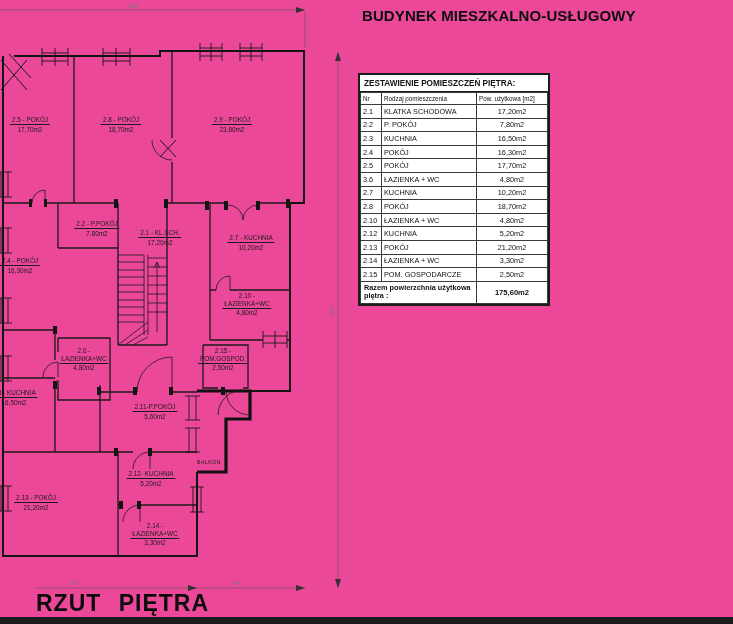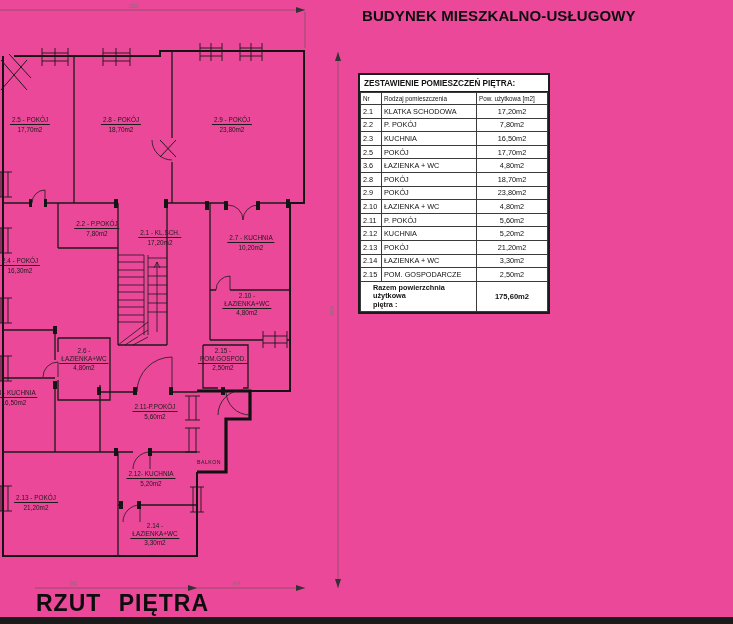--- a/index.html
+++ b/index.html
@@ -12,21 +12,21 @@
   .title-line{font-size:15px;font-weight:bold;line-height:19px;color:#0d0d0d;letter-spacing:0.1px;white-space:nowrap;}
   
   .room-table{position:absolute;left:358px;top:73px;width:192px;border:2px solid #1c1c1c;background:#fff;box-sizing:border-box;}
   .tbl-title{font-weight:bold;font-size:8.2px;padding:4px 0 3px 4px;border-bottom:1.6px solid #1c1c1c;white-space:nowrap;}
   .room-table table{width:100%;border-collapse:collapse;table-layout:fixed;}
   .room-table th{font-size:6.3px;font-weight:normal;text-align:left;border:1px solid #3a3a3a;padding:1px 2px;height:9px;white-space:nowrap;overflow:hidden;}
   .room-table td{font-size:7.3px;border:1px solid #3a3a3a;padding:0 2px;height:12.6px;white-space:nowrap;overflow:hidden;}
   .c-nr{width:21px;}
   .c-name{width:95px;}
   .c-area{text-align:center;}
-  .total-label{font-weight:bold;font-size:7px;line-height:8.5px;white-space:pre-line !important;padding:2px 12px !important;height:auto !important;}
+  .total-label{font-weight:bold;font-size:7px;line-height:8.5px;white-space:pre-line !important;padding:2px 3px !important;height:auto !important;}
   .total-value{font-weight:bold;font-size:7.6px !important;text-align:center;border-radius:9px;}
   
   .plan-labels{position:absolute;left:0;top:0;width:355px;height:600px;pointer-events:none;}
   .room-label{position:absolute;transform:translateX(-50%);text-align:center;font-size:6.4px;line-height:7.6px;color:#1c1c1c;white-space:pre-line;}
   .rl-name{display:inline-block;border-bottom:0.8px solid #1c1c1c;padding:0 2px 0.5px 2px;white-space:pre-line;}
   .rl-area{padding-top:0.5px;}
   .room-label.plain{font-size:5.2px;letter-spacing:0.5px;}
   .room-label.plain .rl-name{border-bottom:none;}
   
   .footer-title{position:absolute;left:8px;top:590px;font-size:23px;font-weight:bold;letter-spacing:1px;word-spacing:10px;color:#0d0d0d;margin-left:28px;}
@@ -163,48 +163,48 @@
             <td class="c-nr">2.2</td>
             <td class="c-name">P. POKÓJ</td>
             <td class="c-area">7,80m2</td>
           </tr>
           <tr>
             <td class="c-nr">2.3</td>
             <td class="c-name">KUCHNIA</td>
             <td class="c-area">16,50m2</td>
           </tr>
           <tr>
+            <td class="c-nr">2.4</td>
+            <td class="c-name">POKÓJ</td>
+            <td class="c-area">16,30m2</td>
+          </tr>
+          <tr>
             <td class="c-nr">2.5</td>
             <td class="c-name">POKÓJ</td>
             <td class="c-area">17,70m2</td>
           </tr>
           <tr>
             <td class="c-nr">3.6</td>
             <td class="c-name">ŁAZIENKA + WC</td>
             <td class="c-area">4,80m2</td>
           </tr>
           <tr>
+            <td class="c-nr">2.7</td>
+            <td class="c-name">KUCHNIA</td>
+            <td class="c-area">10,20m2</td>
+          </tr>
+          <tr>
             <td class="c-nr">2.8</td>
             <td class="c-name">POKÓJ</td>
             <td class="c-area">18,70m2</td>
-          </tr>
-          <tr>
-            <td class="c-nr">2.9</td>
-            <td class="c-name">POKÓJ</td>
-            <td class="c-area">23,80m2</td>
           </tr>
           <tr>
             <td class="c-nr">2.10</td>
             <td class="c-name">ŁAZIENKA + WC</td>
             <td class="c-area">4,80m2</td>
-          </tr>
-          <tr>
-            <td class="c-nr">2.11</td>
-            <td class="c-name">P. POKÓJ</td>
-            <td class="c-area">5,60m2</td>
           </tr>
           <tr>
             <td class="c-nr">2.12</td>
             <td class="c-name">KUCHNIA</td>
             <td class="c-area">5,20m2</td>
           </tr>
           <tr>
             <td class="c-nr">2.13</td>
             <td class="c-name">POKÓJ</td>
             <td class="c-area">21,20m2</td>

